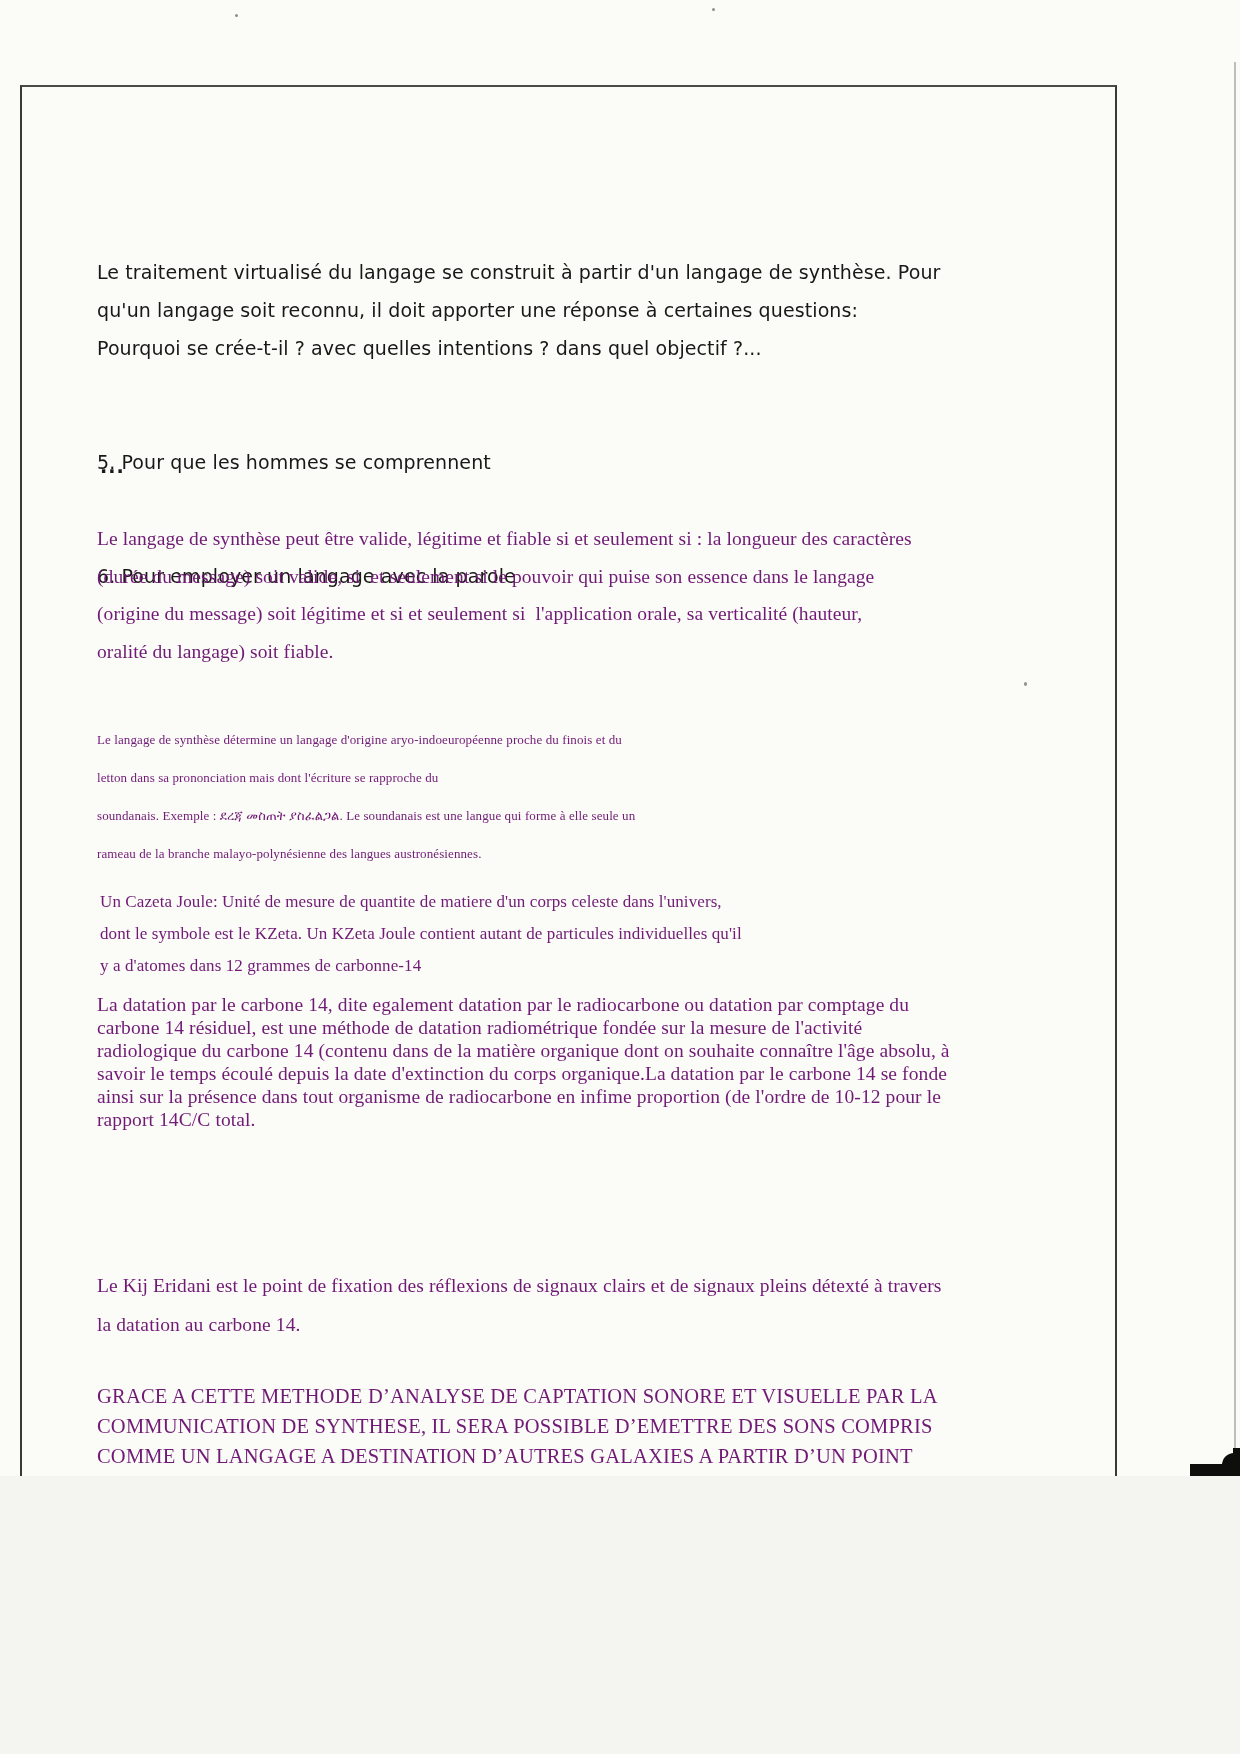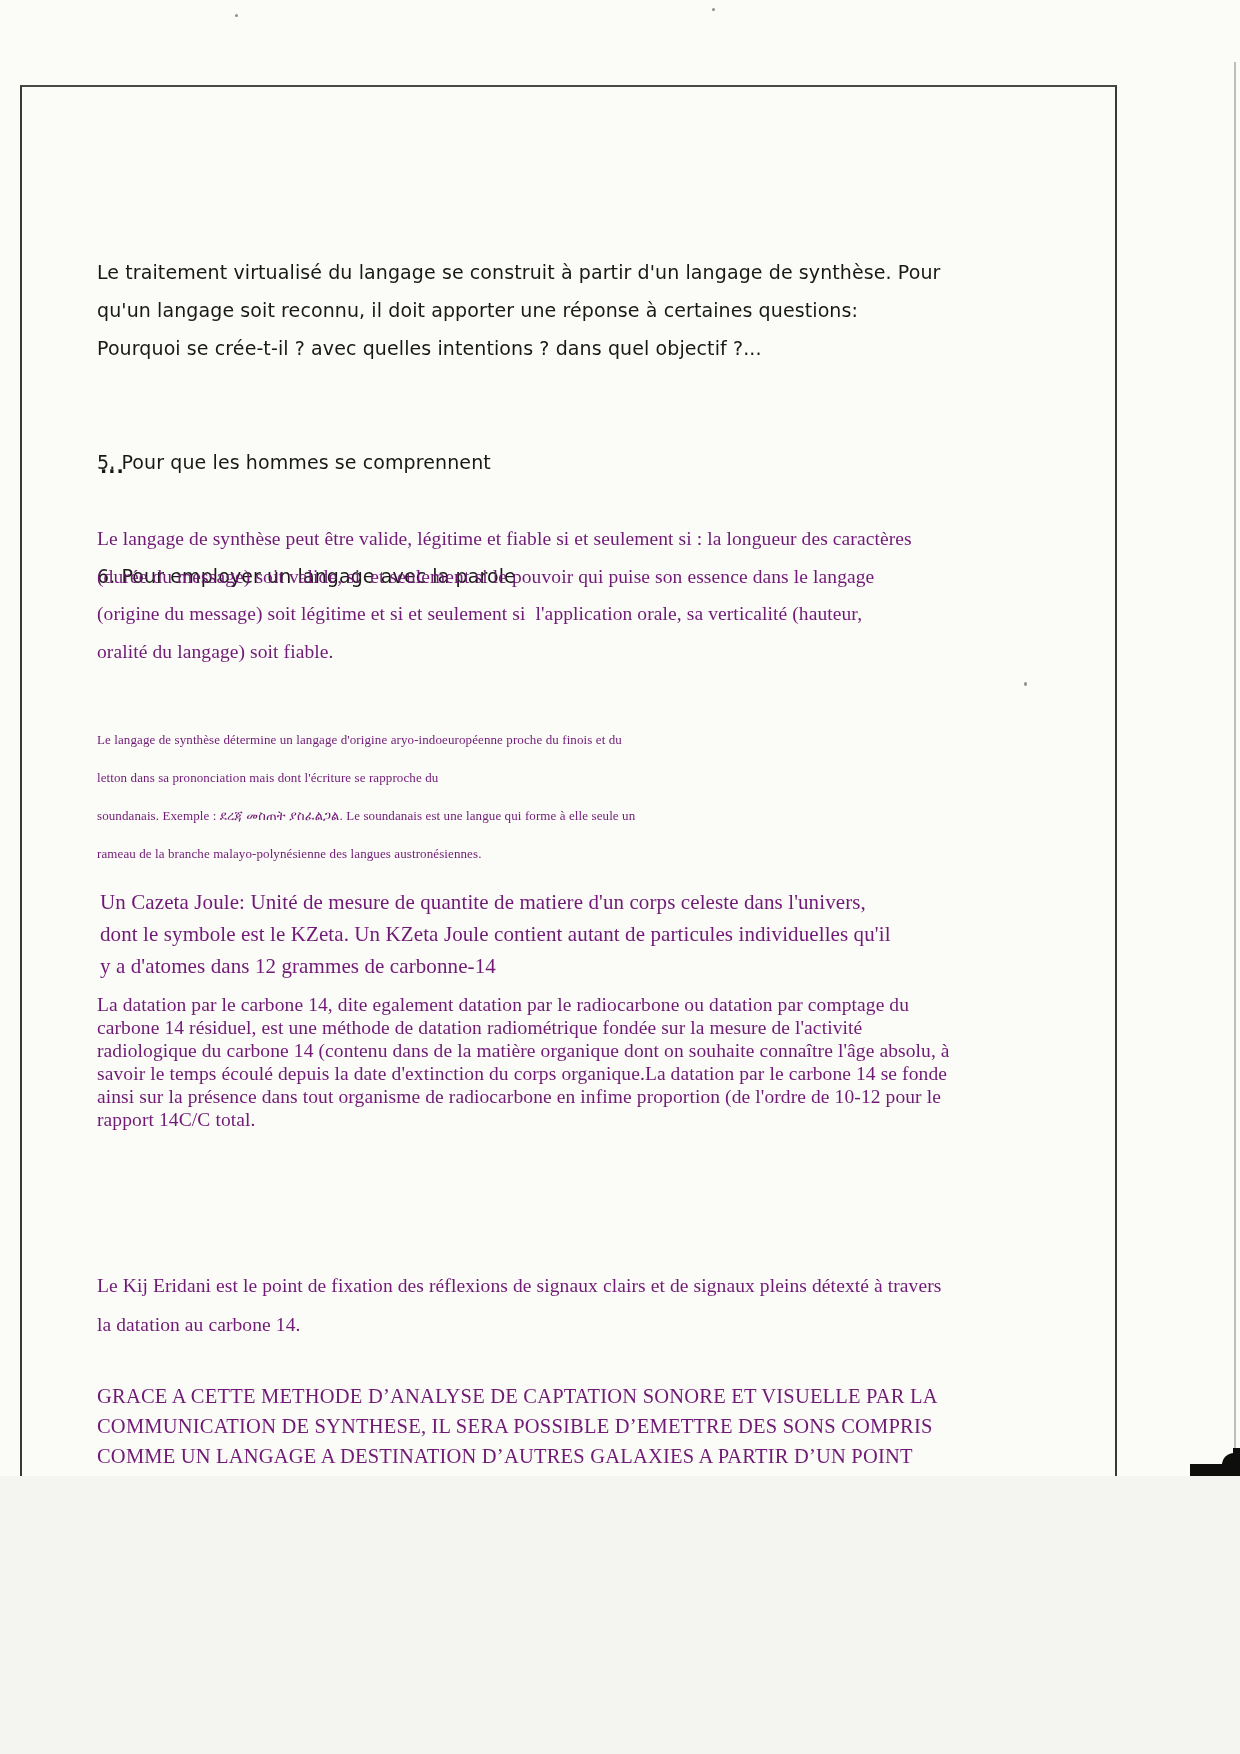--- a/index.html
+++ b/index.html
@@ -59,21 +59,21 @@
     font-size: 19.5px;
     line-height: 37.5px;
   }
   .p-origin {
     left: 97px; top: 721px;
     font-size: 13px;
     line-height: 38px;
   }
   .p-cazeta {
     left: 100px; top: 886px;
-    font-size: 21px;
+    font-size: 17px;
     line-height: 32px;
   }
   .p-datation {
     left: 97px; top: 993px;
     font-size: 19.5px;
     line-height: 23px;
   }
   .p-kij {
     left: 97px; top: 1266px;
     font-size: 19.5px;

